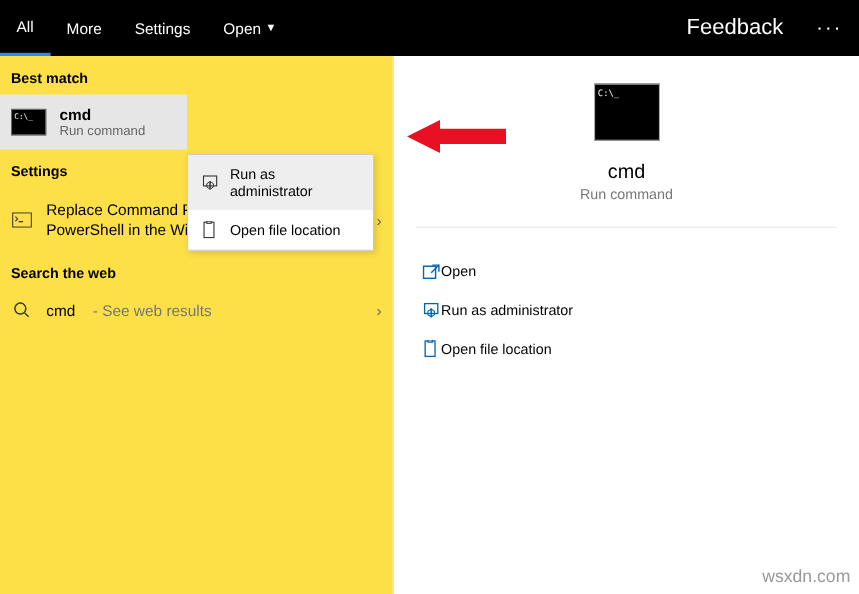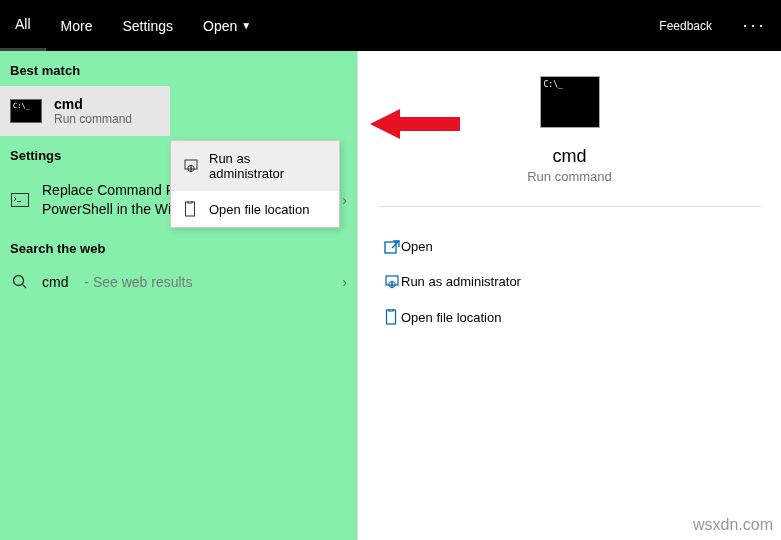--- a/index.html
+++ b/index.html
@@ -1,28 +1,28 @@
 <!DOCTYPE html>
 <html><head>
   <meta charset="utf-8">
   <style>
     * { margin: 0; padding: 0; box-sizing: border-box; font-family: "Segoe UI", -apple-system, sans-serif; }
     body { width: 781px; height: 540px; background: #fff; overflow: hidden; position: relative; }
     
     .header { height: 51px; background: #000; display: flex; align-items: stretch; color: #fff; }
     .tabs { display: flex; }
     .tab { padding: 0 15px; display: flex; align-items: center; font-size: 14px; cursor: pointer; }
-    .tab.active { border-bottom: 3px solid #404040; }
+    .tab.active { border-bottom: 3px solid #3b82f6; }
     .more-chev { margin-left: 4px; font-size: 10px; }
     .header-spacer { flex: 1; }
-    .feedback { padding: 0 15px; display: flex; align-items: center; font-size: 12px; cursor: pointer; }
+    .feedback { padding: 0 15px; display: flex; align-items: center; font-size: 20px; cursor: pointer; }
     .more-dots { padding: 0 15px; display: flex; align-items: center; font-size: 18px; cursor: pointer; letter-spacing: 2px; }
     
     .content { display: flex; height: 489px; }
-    .left-panel { width: 357px; background: #86efac; position: relative; }
+    .left-panel { width: 357px; background: #fde047; position: relative; }
     
     .section-label { font-size: 13px; font-weight: 600; padding: 12px 10px 8px 10px; color: #000; }
     
     .best-match-row { background: #e6e6e6; padding: 10px 10px; display: flex; align-items: center; gap: 12px; width: 170px; }
     .cmd-thumb { width: 32px; height: 24px; background: #000; border: 1px solid #666; display: flex; align-items: flex-start; justify-content: flex-start; padding: 2px; }
     .cmd-thumb-text { color: #fff; font-size: 7px; font-family: monospace; }
     .match-text .title { font-size: 14px; font-weight: 600; }
     .match-text .sub { font-size: 12px; color: #666; }
     
     .settings-row { padding: 10px 10px; display: flex; align-items: center; gap: 12px; cursor: pointer; }

